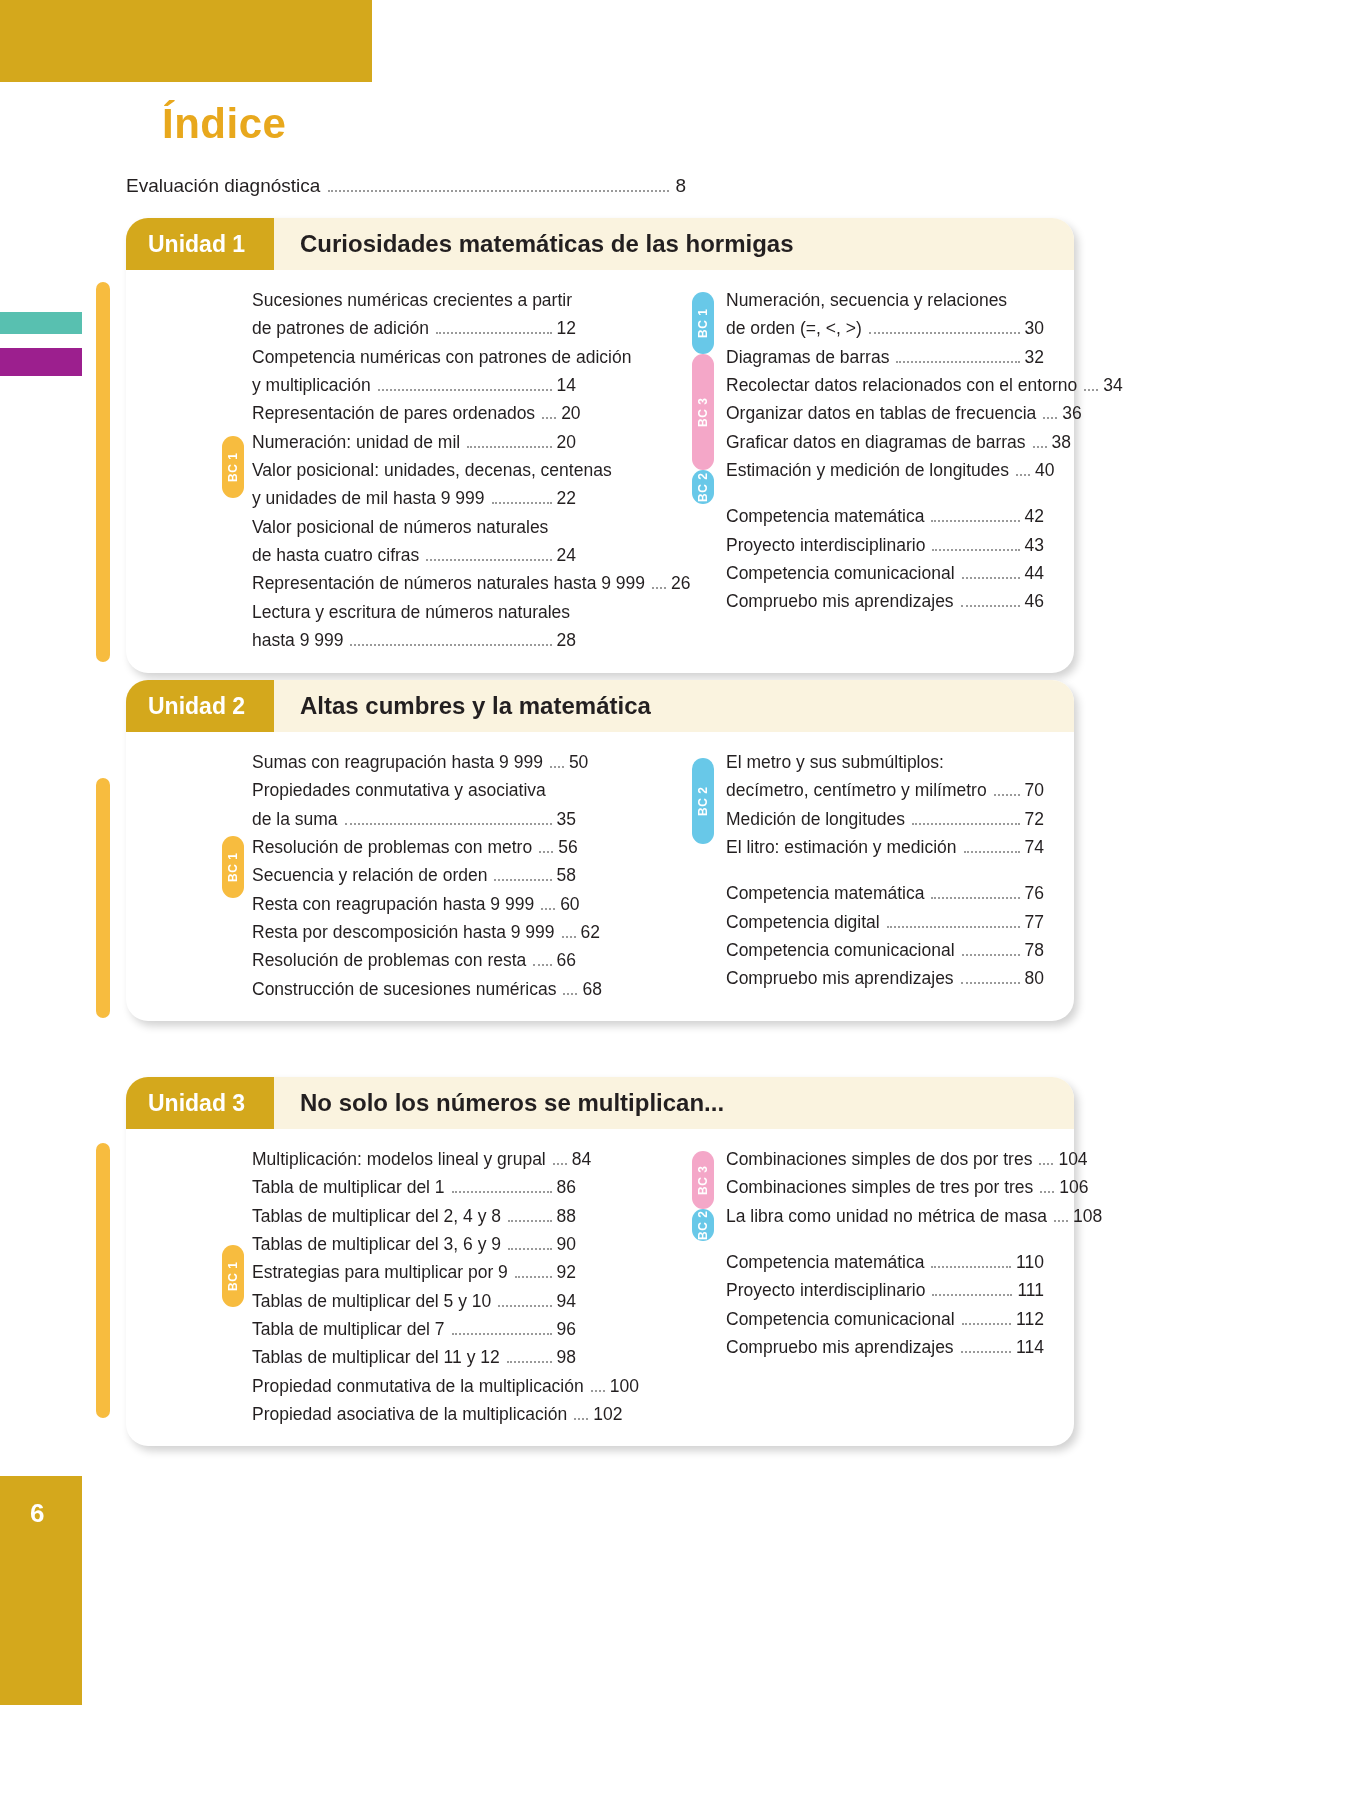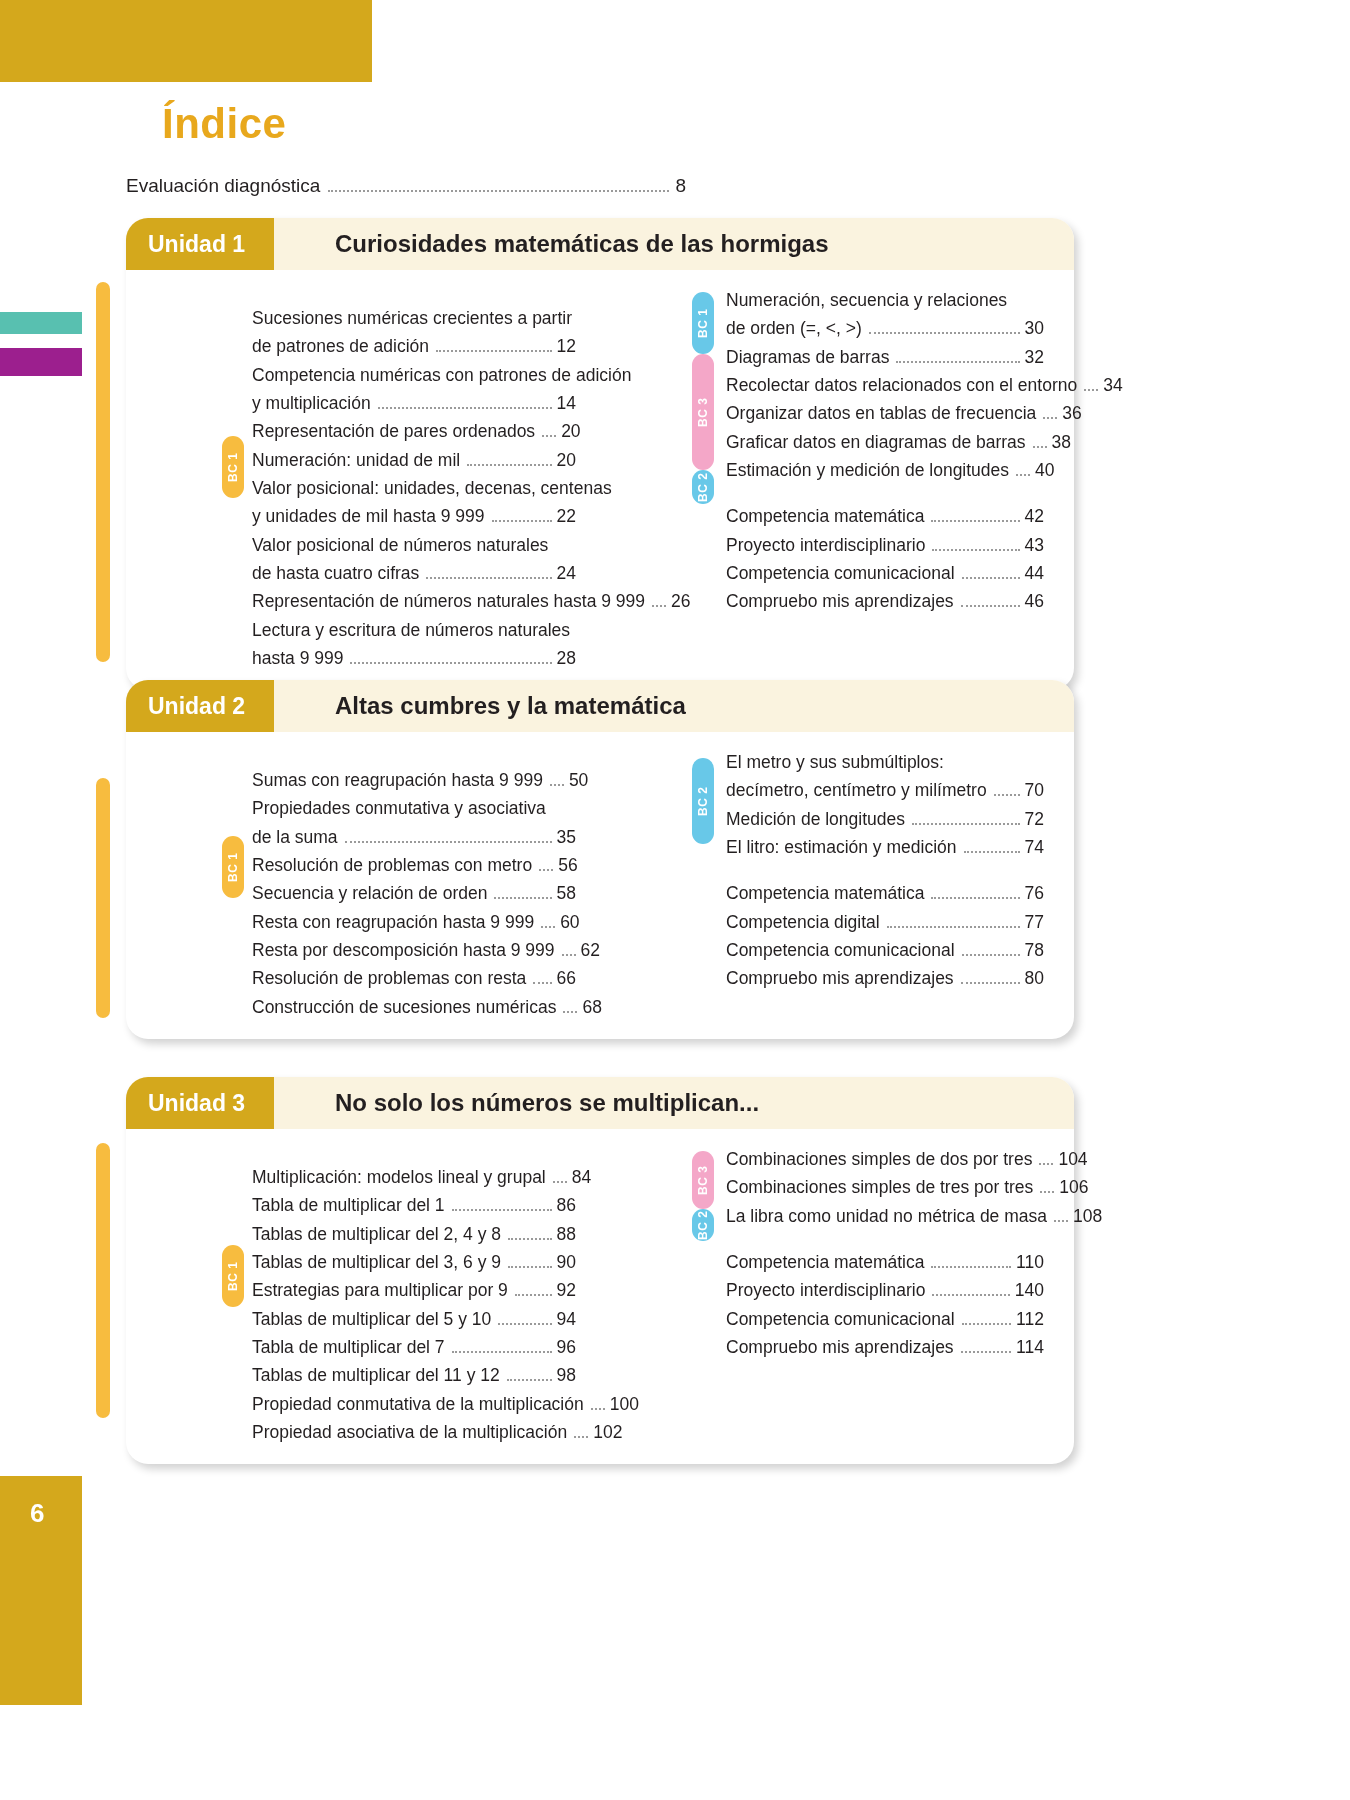--- a/index.html
+++ b/index.html
@@ -108,21 +108,20 @@
     border-radius: 22px;
     box-shadow: 4px 5px 9px rgba(0,0,0,0.18);
   }
   .unit-header {
     display: flex;
     align-items: stretch;
     height: 52px;
     background: #faf3df;
     border-radius: 22px 22px 0 0;
     overflow: hidden;
-    gap: 35px;
   }
   .unit-tag {
     width: 148px;
     background: #d4a81c;
     color: #ffffff;
     font-size: 23px;
     font-weight: bold;
     display: flex;
     align-items: center;
     padding-left: 22px;
@@ -178,21 +177,21 @@
     flex: 1;
     border-bottom: 2px dotted #9a9a9a;
     margin: 0 5px 5px 7px;
     min-width: 14px;
   }
   .entry .pg { }
 
   .gap { height: 18px; }
 
   
-  .col-left .entries { margin-left: 126px; margin-right: 24px; margin-top: 18px; }
+  .col-left .entries { margin-left: 126px; margin-right: 24px; }
   .col-right .entries { margin-left: 126px; margin-right: 30px; }
 </style>
 </head>
 <body>
 
 <div class="deco-top-left"></div>
 <div class="deco-left-band"></div>
 <div class="deco-left-white"></div>
 <div class="deco-teal"></div>
 <div class="deco-white2"></div>
@@ -536,21 +535,21 @@
             </div>
             <div class="gap"></div>
             <div class="entry">
               <span class="txt">Competencia matemática</span>
               <span class="dots"></span>
               <span class="pg">110</span>
             </div>
             <div class="entry">
               <span class="txt">Proyecto interdisciplinario</span>
               <span class="dots"></span>
-              <span class="pg">140</span>
+              <span class="pg">111</span>
             </div>
             <div class="entry">
               <span class="txt">Competencia comunicacional</span>
               <span class="dots"></span>
               <span class="pg">112</span>
             </div>
             <div class="entry">
               <span class="txt">Compruebo mis aprendizajes</span>
               <span class="dots"></span>
               <span class="pg">114</span>

